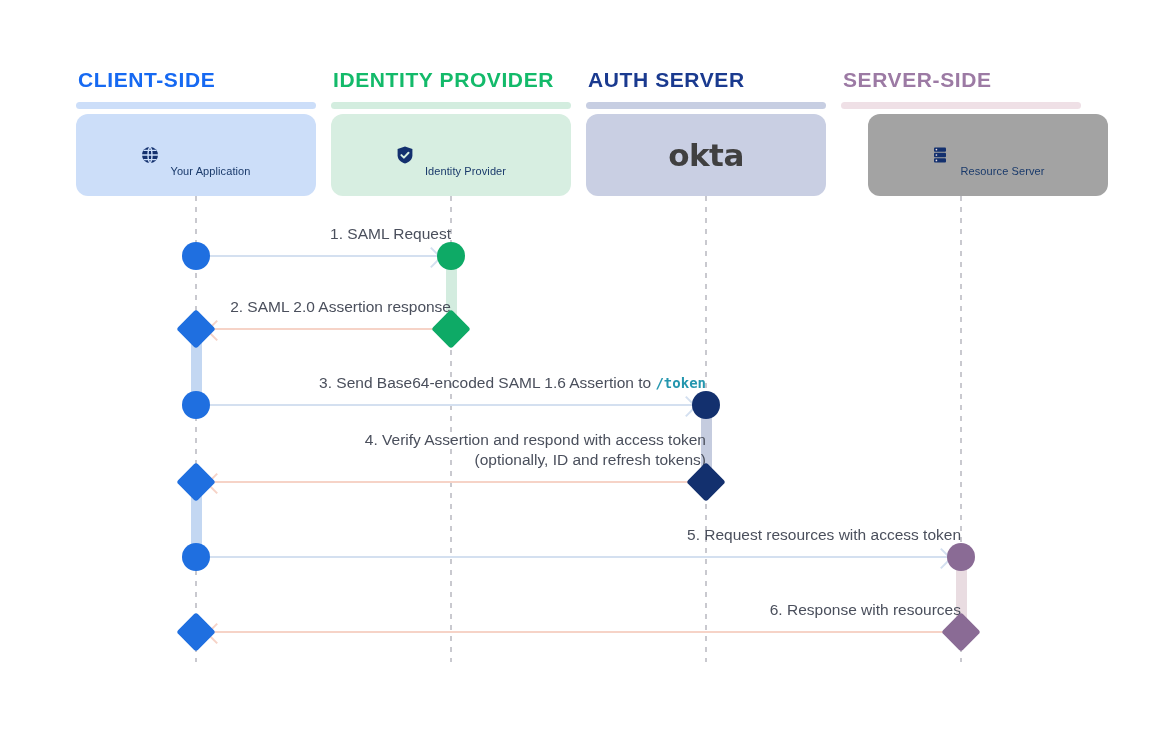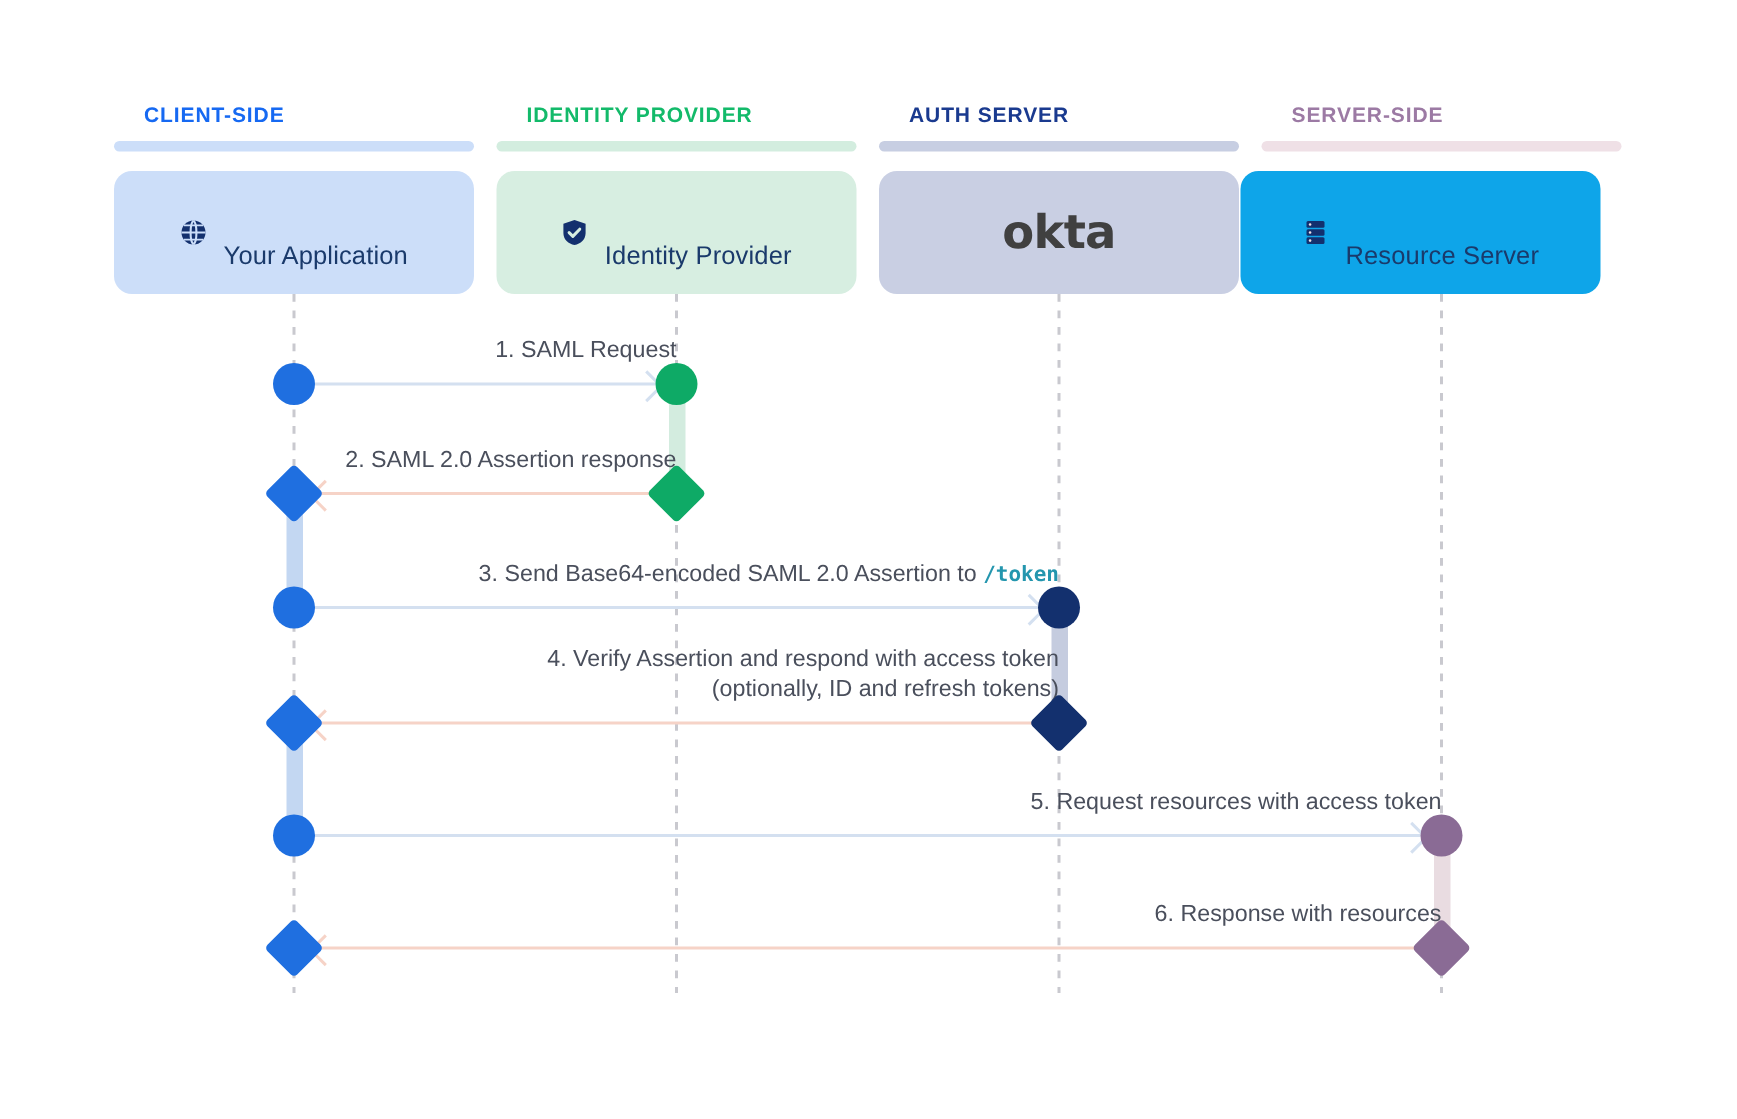--- a/index.html
+++ b/index.html
@@ -20,42 +20,42 @@
     border-radius: 40px;
     overflow: hidden;
   }
 
   
   .col-head {
     position: absolute;
     top: 68px;
   }
   .col-title {
-    font-size: 14px;
+    font-size: 21px;
     font-weight: bold;
     letter-spacing: 0.6px;
-    margin: 0 0 10px 20px;
+    margin: 0 0 10px 2px;
     white-space: nowrap;
   }
   .col-underline {
     height: 7px;
     border-radius: 4px;
   }
   .col-card {
     position: absolute;
     top: 114px;
     height: 82px;
     border-radius: 12px;
     display: flex;
     align-items: center;
     justify-content: center;
     gap: 11px;
   }
   .col-card-label {
-    font-size: 17px;
+    font-size: 11px;
     color: #1a3a6b;
     letter-spacing: 0.1px;
     white-space: nowrap;
     margin-top: 32px;
   }
   .card-icon {
     display: flex;
     align-items: center;
     justify-content: center;
     width: 18px;
@@ -183,21 +183,21 @@
         <path d="M5.4 9.1l2.5 2.5 4.6-4.8" stroke="#d7eee1" stroke-width="2" fill="none" stroke-linecap="round" stroke-linejoin="round"></path>
       </svg>
     </span>
     <span class="col-card-label">Identity Provider</span>
   </div>
 
   <div class="col-card" style="left:586px; width:240px; background:#c9cfe3;">
     <span class="okta-logo">okta</span>
   </div>
 
-  <div class="col-card" style="left:827px; width:240px; background:#0ea5e9;">
+  <div class="col-card" style="left:868px; width:240px; background:#a3a3a3;">
     <span class="card-icon">
       <svg width="18" height="18" viewBox="0 0 18 18">
         <rect x="3" y="1.4" width="12" height="4.4" rx="1" fill="#13306e"></rect>
         <rect x="3" y="6.8" width="12" height="4.4" rx="1" fill="#13306e"></rect>
         <rect x="3" y="12.2" width="12" height="4.4" rx="1" fill="#13306e"></rect>
         <circle cx="5.4" cy="3.6" r="0.85" fill="#eddfe4"></circle>
         <circle cx="5.4" cy="9" r="0.85" fill="#eddfe4"></circle>
         <circle cx="5.4" cy="14.4" r="0.85" fill="#eddfe4"></circle>
       </svg>
     </span>
@@ -225,21 +225,21 @@
   <div class="msg-line" style="left:196px; width:241px; top:255px; background:#d4e0f0;"></div>
   <div class="arrow-head right" style="left:424px; top:249.5px; border-color:#d4e0f0;"></div>
 
   <div class="msg-label" style="left:196px; width:255px; top:297px;">
     <span>2. SAML 2.0 Assertion response</span>
   </div>
   <div class="msg-line" style="left:209px; width:242px; top:328px; background:#f6d3c7;"></div>
   <div class="arrow-head left" style="left:209px; top:322.5px; border-color:#f6d3c7;"></div>
 
   <div class="msg-label" style="left:196px; width:510px; top:373px;">
-    <span>3. Send Base64-encoded SAML 2.0 Assertion to </span><span class="mono">/token</span>
+    <span>3. Send Base64-encoded SAML 1.6 Assertion to </span><span class="mono">/token</span>
   </div>
   <div class="msg-line" style="left:196px; width:496px; top:404px; background:#d4e0f0;"></div>
   <div class="arrow-head right" style="left:679px; top:398.5px; border-color:#d4e0f0;"></div>
 
   <div class="msg-label" style="left:196px; width:510px; top:430px;">
     <span>4. Verify Assertion and respond with access token</span>
     <span class="line2">(optionally, ID and refresh tokens)</span>
   </div>
   <div class="msg-line" style="left:209px; width:497px; top:481px; background:#f6d3c7;"></div>
   <div class="arrow-head left" style="left:209px; top:475.5px; border-color:#f6d3c7;"></div>

